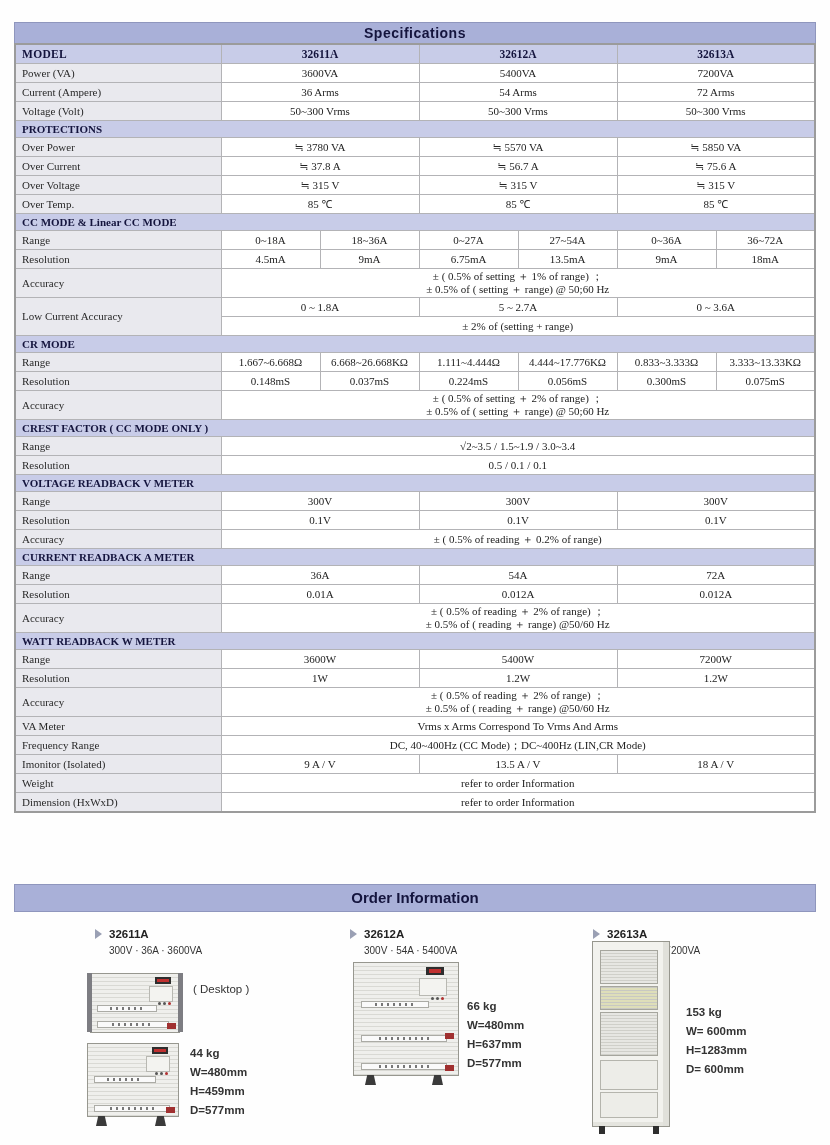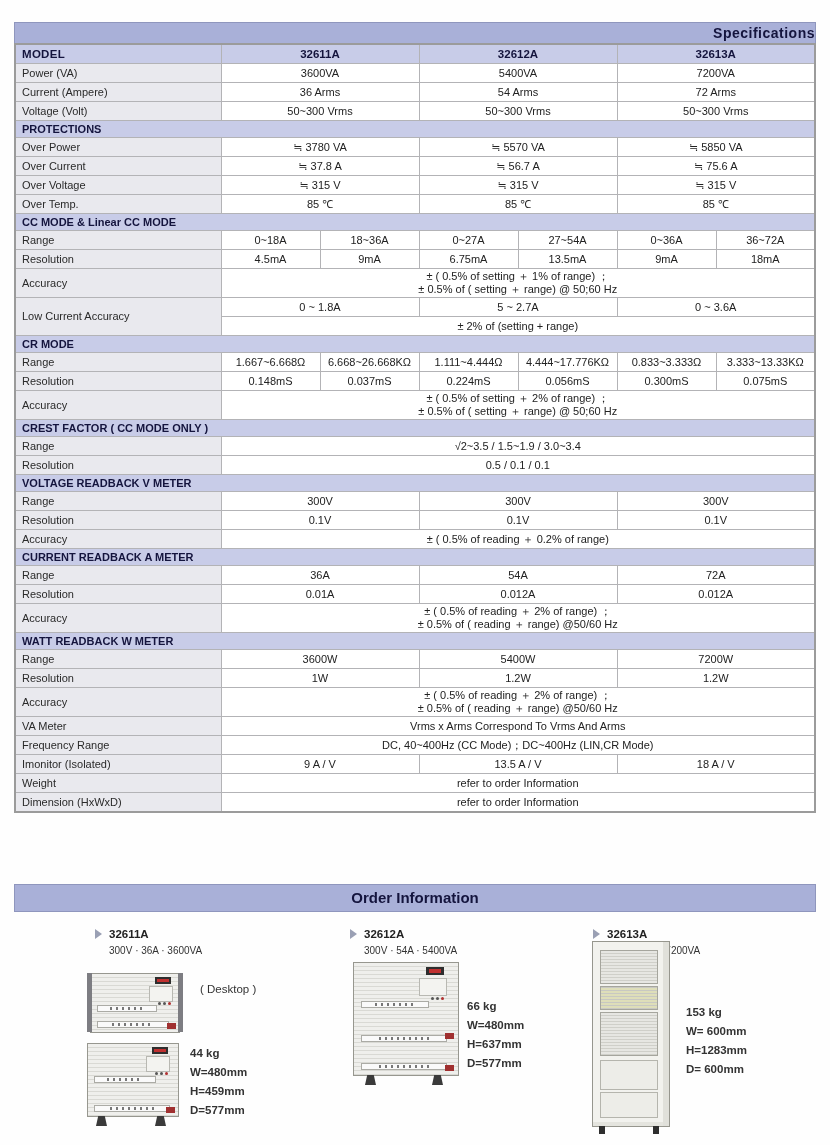--- a/index.html
+++ b/index.html
@@ -4,24 +4,24 @@
 <style>
   html,body{margin:0;padding:0;}
   body{
     width:830px;height:1145px;position:relative;background:#fefefe;
     font-family:"Liberation Sans",sans-serif;color:#222;overflow:hidden;
   }
   
   .spec-wrap{position:absolute;left:14px;top:22px;width:802px;}
   .spec-title{
     background:#a9b0d8;border:1px solid #8f96bd;border-bottom:none;
-    height:20px;line-height:20px;text-align:right;
+    height:20px;line-height:20px;text-align:center;
     font-weight:bold;font-size:14px;color:#14143d;letter-spacing:.5px;
   }
-  table.spec{width:100%;border-collapse:collapse;table-layout:fixed;border:2px solid #9b9b9b;}
+  table.spec{width:100%;border-collapse:collapse;table-layout:fixed;border:2px solid #9b9b9b;font-family:Liberation Serif, serif;}
   table.spec td{
     border:1px solid #b3b3b6;font-size:11px;text-align:center;
     padding:1px 2px;height:16px;vertical-align:middle;background:#fff;
     white-space:pre-line;line-height:13px;
   }
   table.spec td.lbl{text-align:left;background:#e9e9ee;padding-left:6px;color:#2a2a2a;}
   table.spec tr.section td{
     background:#c8cce8;font-weight:bold;text-align:left;padding-left:6px;
     color:#14143d;height:14px;
   }
@@ -330,21 +330,21 @@
   <span class="panel" style="right:6px;top:12px;width:22px;height:14px"></span>
   <span class="dots" style="right:8px;top:28px">
       <b></b>
       <b></b>
       <b class="r"></b>
     </span>
   <span class="band" style="left:6px;top:31px;width:58px"></span>
   <span class="band" style="left:6px;bottom:4px;width:70px"></span>
   <span class="redtag" style="right:3px;bottom:3px"></span>
 </div>
-<div class="cap" style="left:200px;top:983px">( Desktop )</div>
+<div class="cap" style="left:193px;top:983px">( Desktop )</div>
 
 <div class="device" style="left:87px;top:1043px;width:90px;height:72px">
   <span class="disp" style="right:10px;top:3px;width:16px;height:7px">
       <i></i>
     </span>
   <span class="panel" style="right:8px;top:12px;width:22px;height:14px"></span>
   <span class="dots" style="right:10px;top:28px">
       <b></b>
       <b></b>
       <b class="r"></b>

